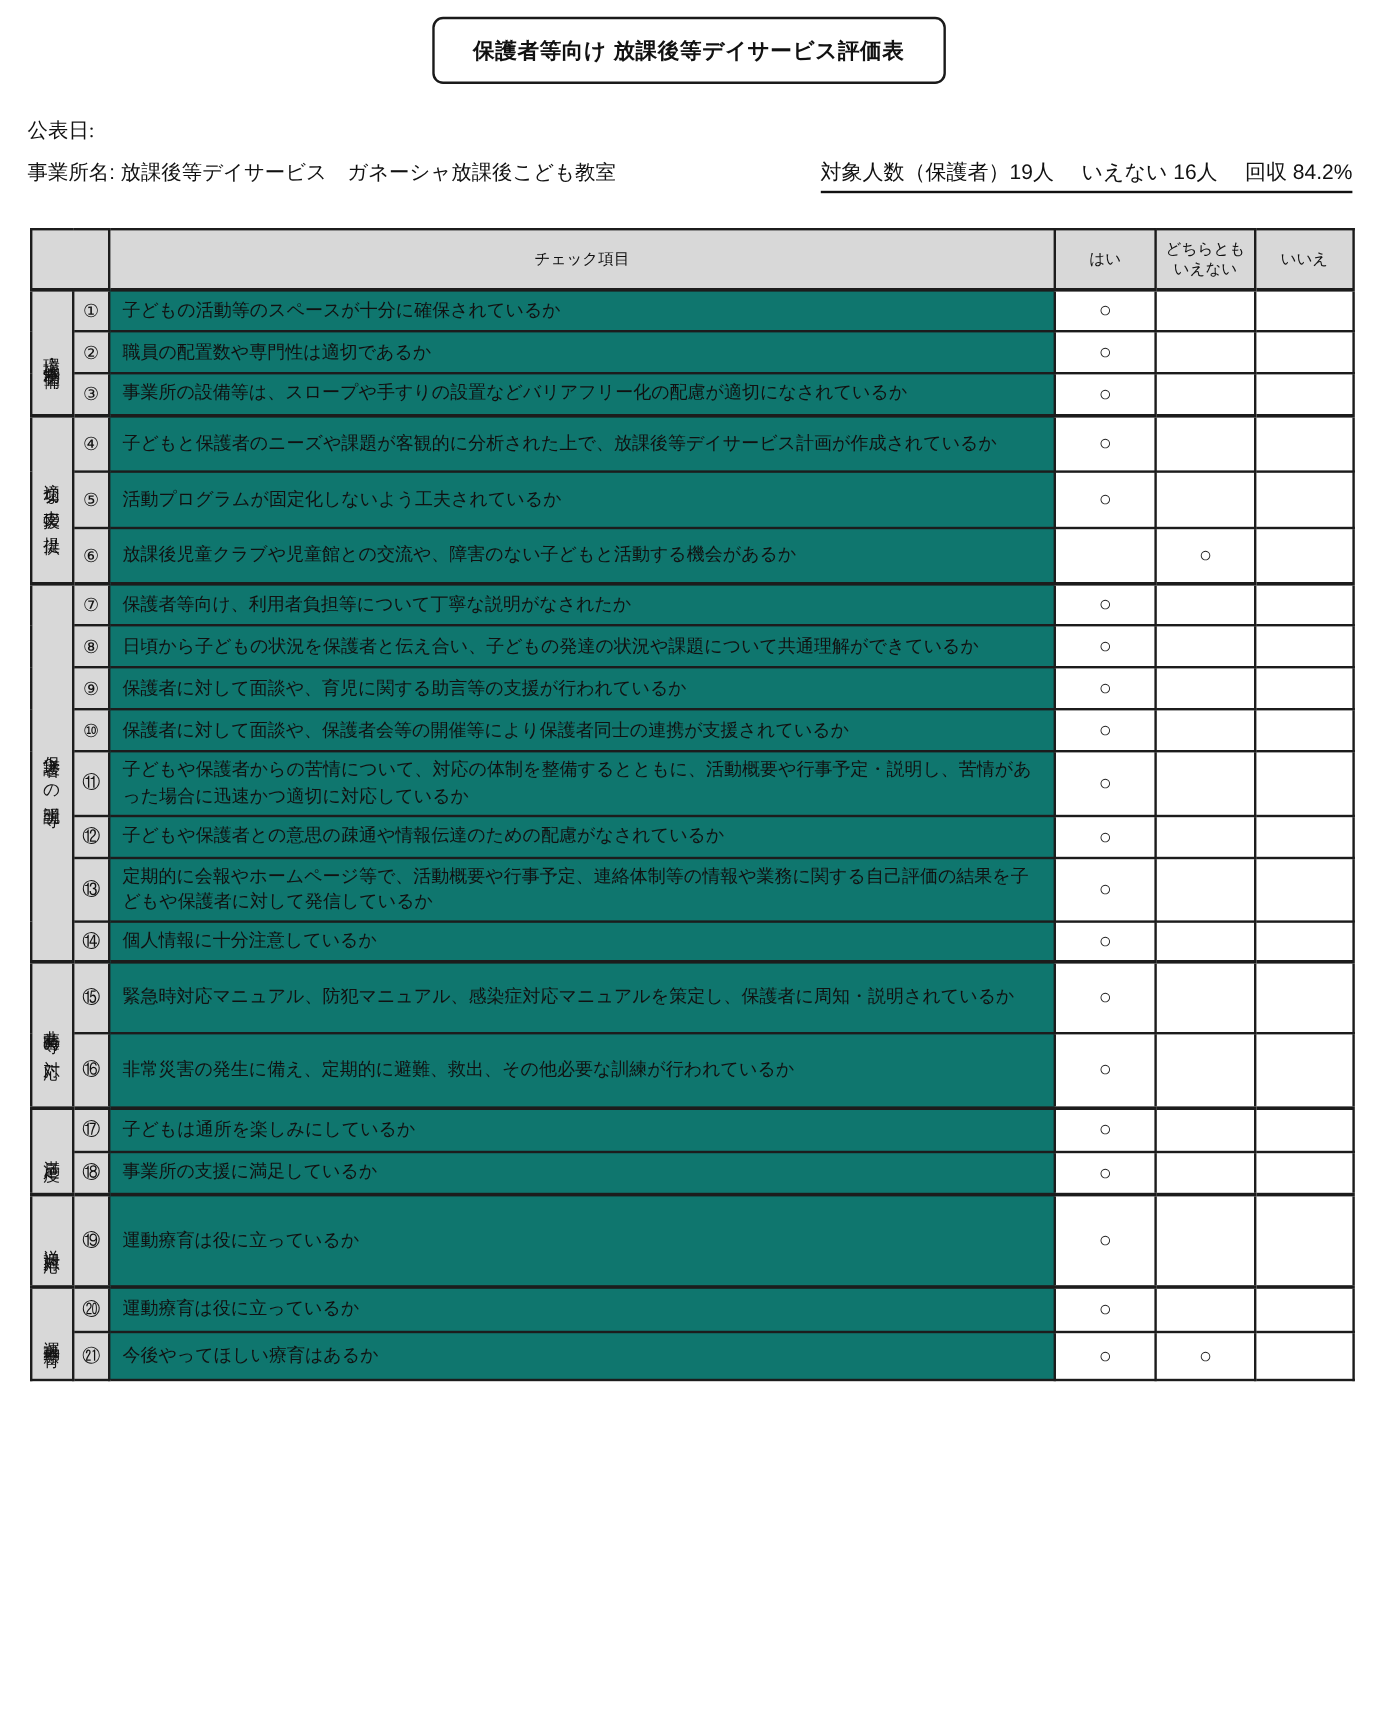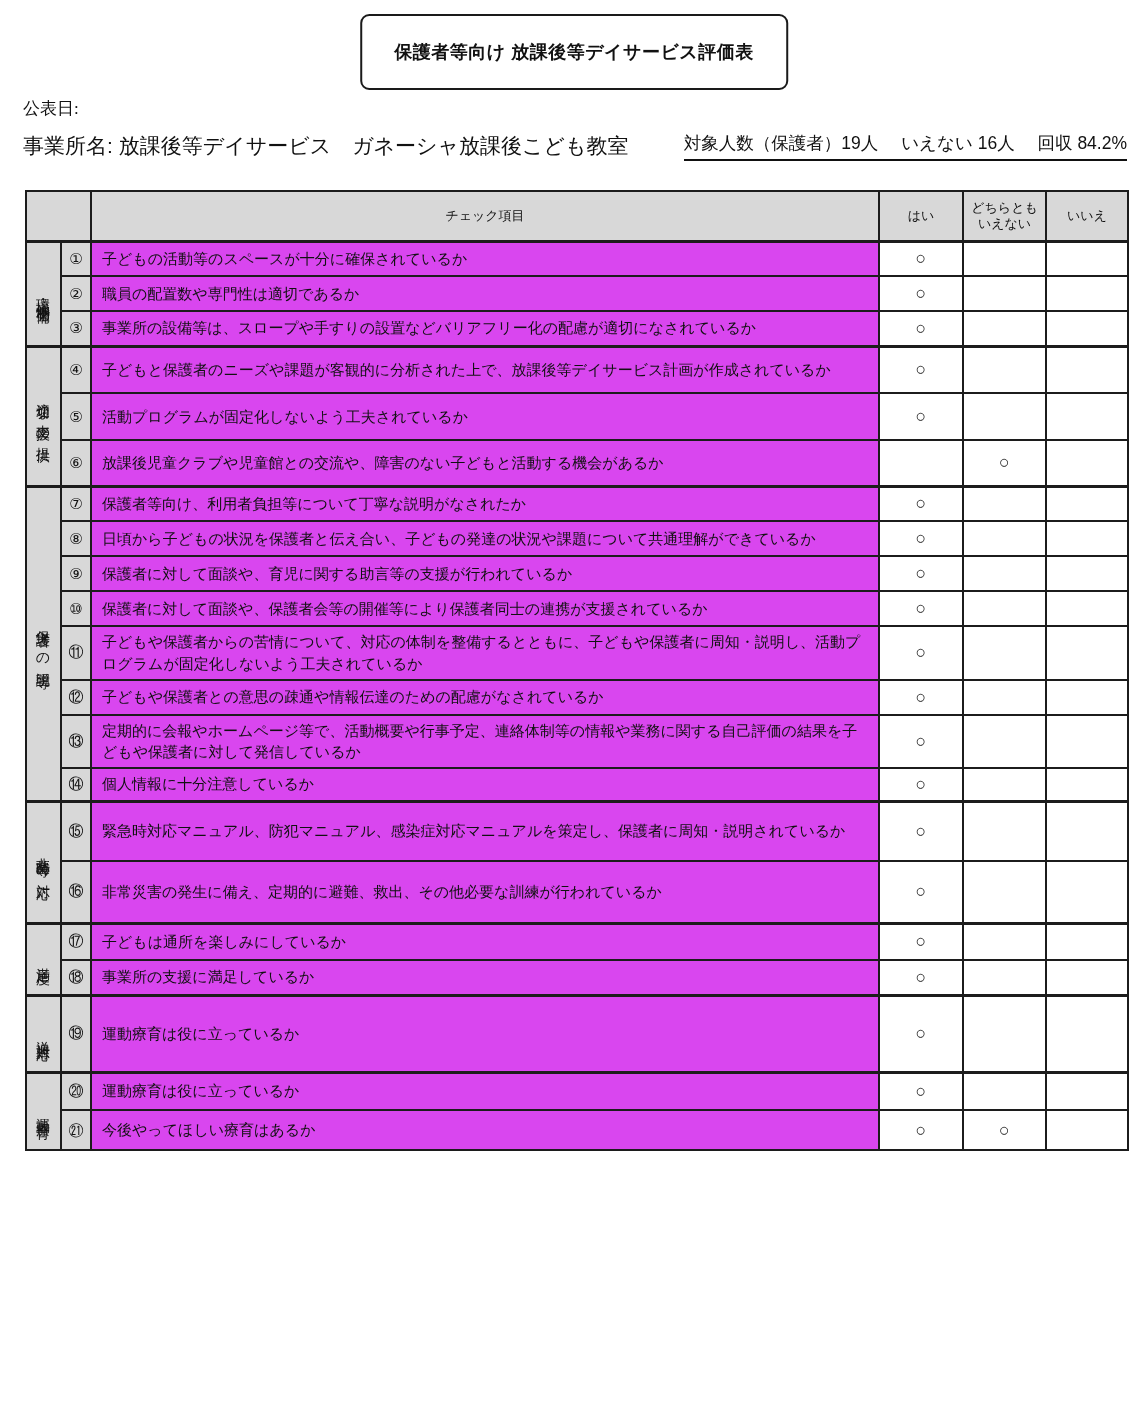--- a/index.html
+++ b/index.html
@@ -6,26 +6,26 @@
   html,body { background:#ffffff; }
   body {
     width:1148px; height:1428px;
     position:relative;
     font-family:"Liberation Sans","DejaVu Sans",sans-serif;
     color:#111;
   }
   .title-box {
     position:absolute; top:14px; left:50%; transform:translateX(-50%);
     border:2.5px solid #1a1a1a; border-radius:9px;
-    padding:24px 32px;
+    padding:14px 32px;
     font-size:18px; font-weight:bold; letter-spacing:.5px;
     white-space:nowrap;
   }
   .meta-date   { position:absolute; left:23px; top:97px;  font-size:17px;font-family:Liberation Serif, serif; }
-  .meta-office { position:absolute; left:23px; top:132px; font-size:21px; }
+  .meta-office { position:absolute; left:23px; top:132px; font-size:17px; }
   .stats {
     position:absolute; right:21px; top:131px;
     font-size:17.5px;
     border-bottom:2px solid #111; padding-bottom:4px;
     white-space:nowrap;
   }
   .stats span { margin-left:18px;margin-top:46px; }
   .stats span:first-child { margin-left:0; }
 
   table.eval {
@@ -49,21 +49,21 @@
     background:#d8d8d8;
     writing-mode:vertical-rl; text-orientation:upright;
     text-align:center; font-size:14px; line-height:1.0;
     letter-spacing:2px; padding:6px 0;
   }
   td.num {
     background:#d8d8d8;
     text-align:center; font-size:15px;
   }
   td.txt {
-    background:#d946ef; padding:4px 10px; line-height:1.45;
+    background:#0f766e; padding:4px 10px; line-height:1.45;
     text-align:left;
     margin-left:28px;
   }
   td.ans {
     background:#fff; text-align:center;
     font-size:18px; color:#222;
   }
 </style>
 </head>
 <body>
@@ -167,21 +167,21 @@
       </tr>
       <tr style="height: 35px;">
         <td class="num">⑩</td>
         <td class="txt">保護者に対して面談や、保護者会等の開催等により保護者同士の連携が支援されているか</td>
         <td class="ans">○</td>
         <td class="ans"></td>
         <td class="ans"></td>
       </tr>
       <tr style="height: 52px;">
         <td class="num">⑪</td>
-        <td class="txt">子どもや保護者からの苦情について、対応の体制を整備するとともに、子どもや保護者に周知・説明し、活動プログラムが固定化しないよう工夫されているか</td>
+        <td class="txt">子どもや保護者からの苦情について、対応の体制を整備するとともに、活動概要や行事予定・説明し、苦情があった場合に迅速かつ適切に対応しているか</td>
         <td class="ans">○</td>
         <td class="ans"></td>
         <td class="ans"></td>
       </tr>
       <tr style="height: 35px;">
         <td class="num">⑫</td>
         <td class="txt">子どもや保護者との意思の疎通や情報伝達のための配慮がなされているか</td>
         <td class="ans">○</td>
         <td class="ans"></td>
         <td class="ans"></td>

